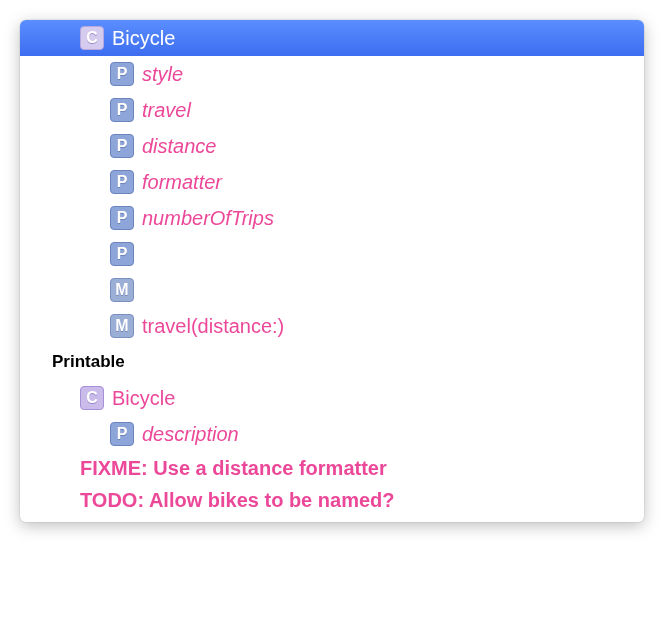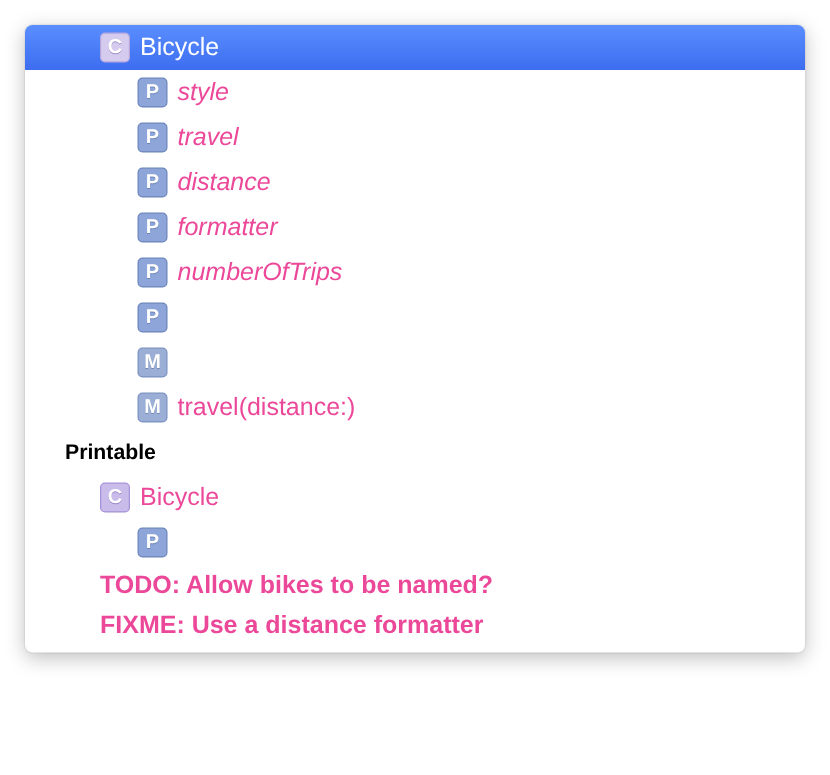--- a/index.html
+++ b/index.html
@@ -145,22 +145,23 @@
     <span class="heading">Printable</span>
   </div>
 
   <div class="row indent-heading-sub">
     <span class="kind-icon kind-C">C</span>
     <span class="label">Bicycle</span>
   </div>
 
   <div class="row indent-sub">
     <span class="kind-icon kind-P">P</span>
+    <span class="label italic">description</span>
   </div>
 
   <div class="note-row indent-note">
-    <span class="label bold">TODO: Allow bikes to be named?</span>
+    <span class="label bold">FIXME: Use a distance formatter</span>
   </div>
   <div class="note-row indent-note">
-    <span class="label bold">FIXME: Use a distance formatter</span>
+    <span class="label bold">TODO: Allow bikes to be named?</span>
   </div>
 
 </div>
 
 </body></html>

